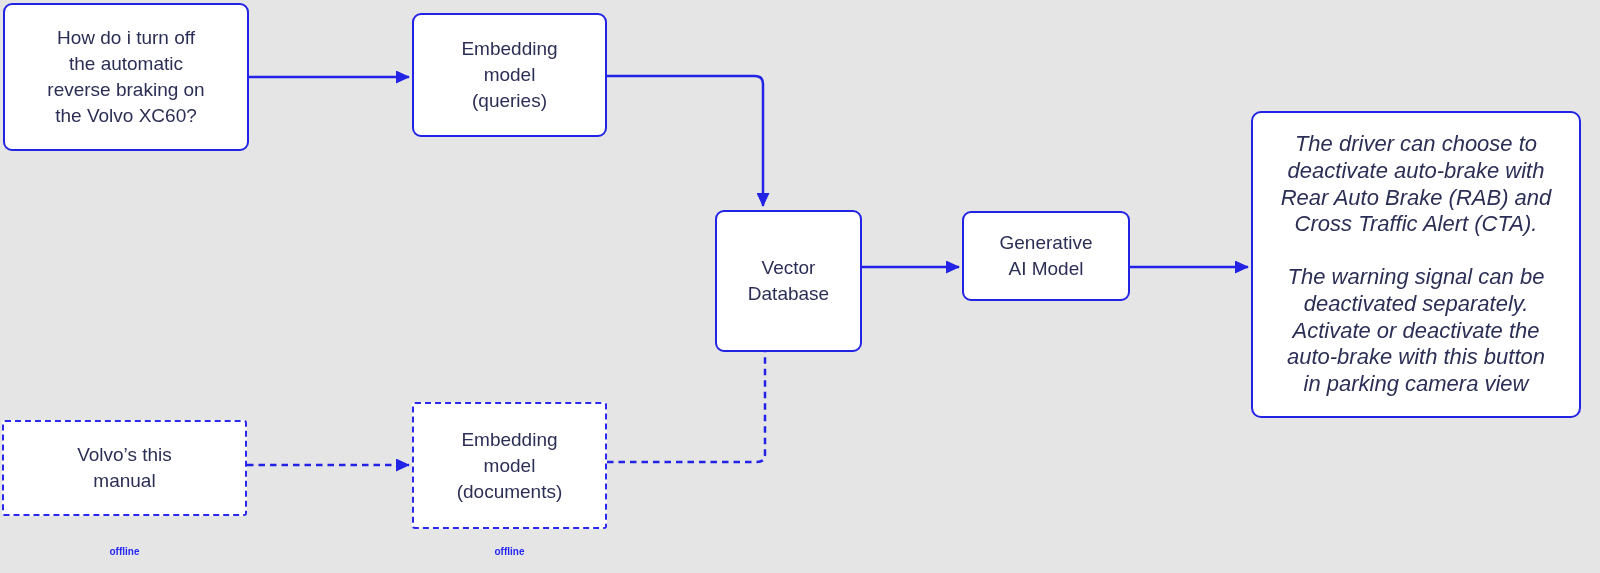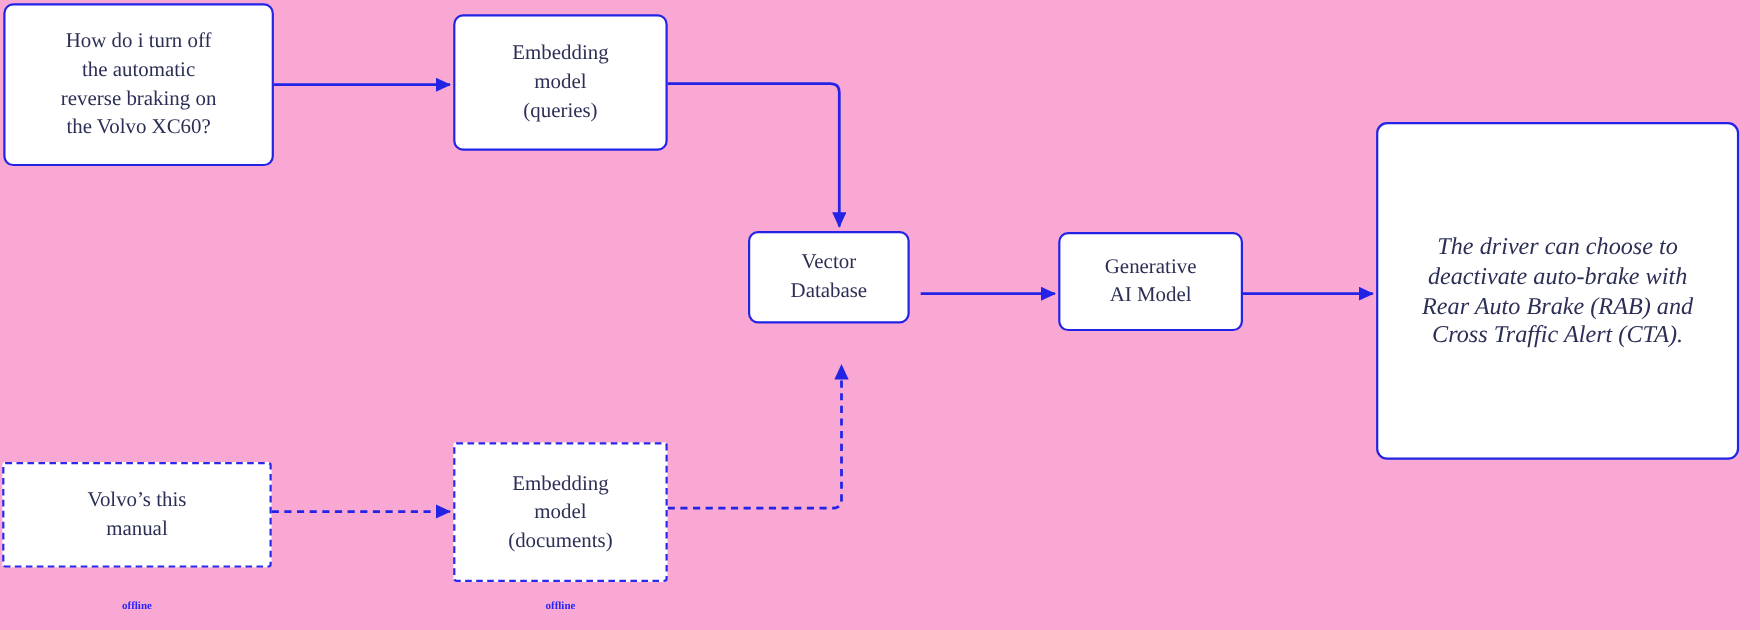--- a/index.html
+++ b/index.html
@@ -4,22 +4,22 @@
 <style>
   html, body {
     margin: 0;
     padding: 0;
     background: #ffffff;
   }
   #canvas {
     position: relative;
     width: 1600px;
     height: 573px;
-    background: #f9a8d4;
-    font-family: Liberation Serif, serif;
+    background: #e5e5e5;
+    font-family: Liberation Sans, sans-serif;
     overflow: hidden;
   }
   #edge-layer {
     position: absolute;
     left: 0; top: 0;
     width: 1600px;
     height: 573px;
     pointer-events: none;
   }
   .node {
@@ -59,21 +59,21 @@
     position: absolute;
     text-align: center;
     color: #2626f5;
     font-size: 10px;
     font-weight: 700;
     line-height: 18px;
   }
   
   #node-query              { left: 3px;    top: 3px;   width: 246px; height: 148px; }
   #node-embed-queries      { left: 412px;  top: 13px;  width: 195px; height: 124px; }
-  #node-vector-db          { left: 680px;  top: 210px; width: 147px; height: 84px; }
+  #node-vector-db          { left: 715px;  top: 210px; width: 147px; height: 142px; }
   #node-generative-ai      { left: 962px;  top: 211px; width: 168px; height: 90px; text-align: center; }
   #node-answer             { left: 1251px; top: 111px; width: 330px; height: 307px; }
   #node-user-manual        { left: 2px;    top: 420px; width: 245px; height: 96px;  }
   #node-embed-documents    { left: 412px;  top: 402px; width: 195px; height: 127px; }
   #caption-user-manual     { left: 2px;    top: 543px; width: 245px; }
   #caption-embed-documents { left: 412px;  top: 543px; width: 195px; }
   .edge {
     stroke: #2323e6;
     stroke-width: 2.5;
     fill: none;
@@ -114,20 +114,25 @@
 Database</div>
 
   <div class="node" id="node-generative-ai">Generative
 AI Model</div>
 
   <div class="node answer" id="node-answer">
     <p>The driver can choose to
 deactivate auto-brake with
 Rear Auto Brake (RAB) and
 Cross Traffic Alert (CTA).</p>
+    <p>The warning signal can be
+deactivated separately.
+Activate or deactivate the
+auto-brake with this button
+in parking camera view</p>
   </div>
 
   <div class="node dashed" id="node-user-manual">Volvo’s this
 manual</div>
 
   <div class="node dashed" id="node-embed-documents">Embedding
 model
 (documents)</div>
 
   <div class="offline-caption" id="caption-user-manual">offline</div>

